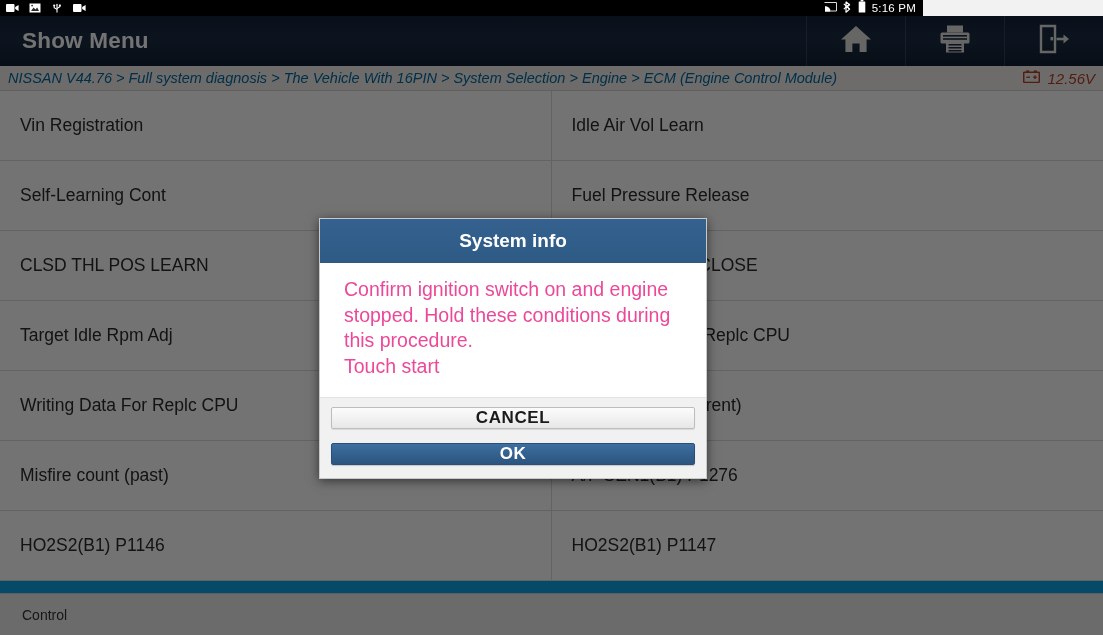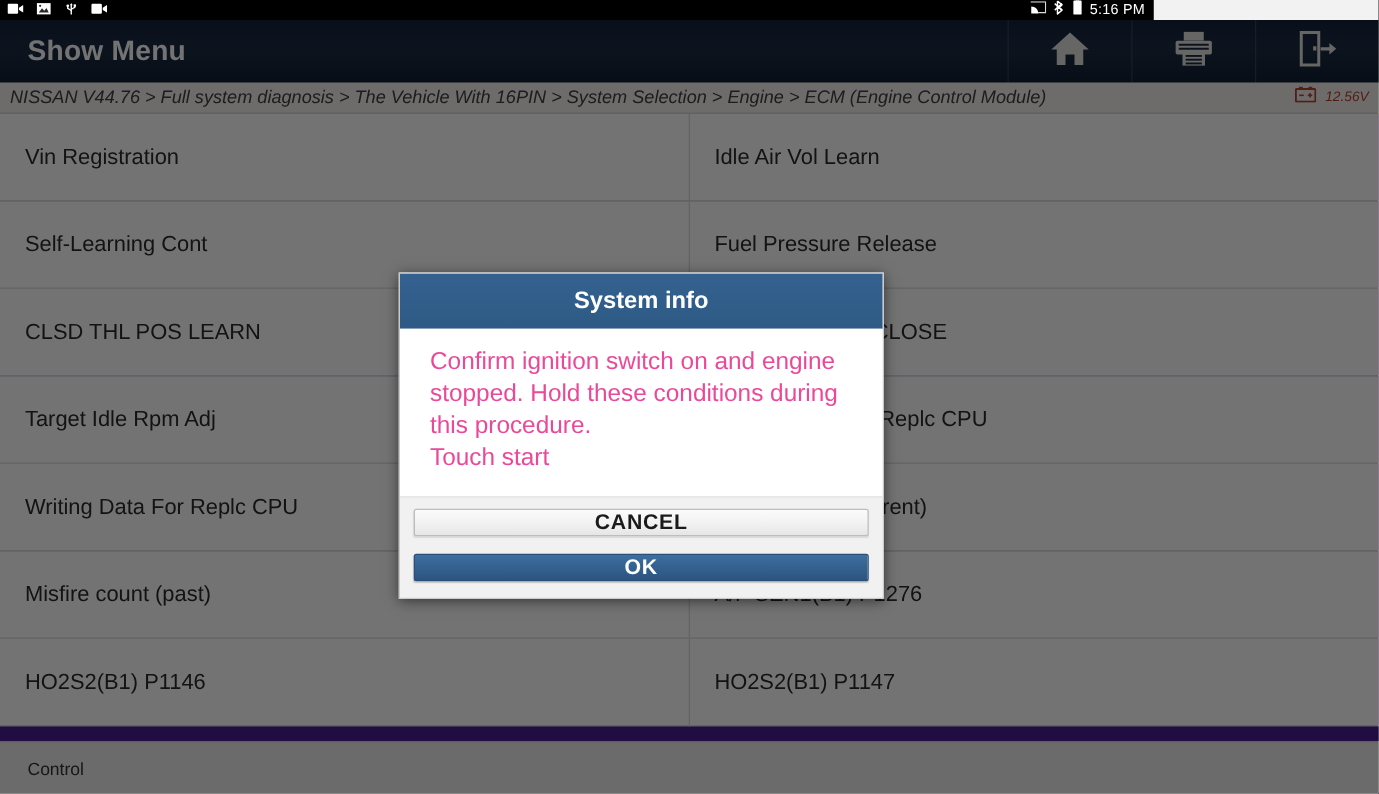--- a/index.html
+++ b/index.html
@@ -90,47 +90,47 @@
     width: 1103px;
     height: 25px;
     background: #f1f0ee;
     border-bottom: 1px solid #d7d5d2;
     display: flex;
     align-items: center;
     z-index: 9;
   }
   #crumbbar .crumb-text {
     padding-left: 8px;
-    color: #404040;
+    color: #0369a1;
     font-size: 14.5px;
     font-style: italic;
     white-space: nowrap;
     overflow: hidden;
   }
   #crumbbar .volt {
     margin-left: auto;
     display: flex;
     align-items: center;
     gap: 7px;
     padding-right: 8px;
   }
   #crumbbar .volt-text {
     color: #b5432c;
-    font-size: 11px;
+    font-size: 15px;
     font-style: italic;
     white-space: nowrap;
   }
 
   
   #menu {
     position: absolute;
     top: 91px; left: 0;
     width: 1103px;
     height: 502px;
-    background: #4c1d95;
+    background: #0ea5e9;
     display: flex;
     flex-wrap: wrap;
     align-content: flex-start;
     z-index: 5;
   }
   .cell {
     width: 551.5px;
     height: 70px;
     display: flex;
     align-items: center;

